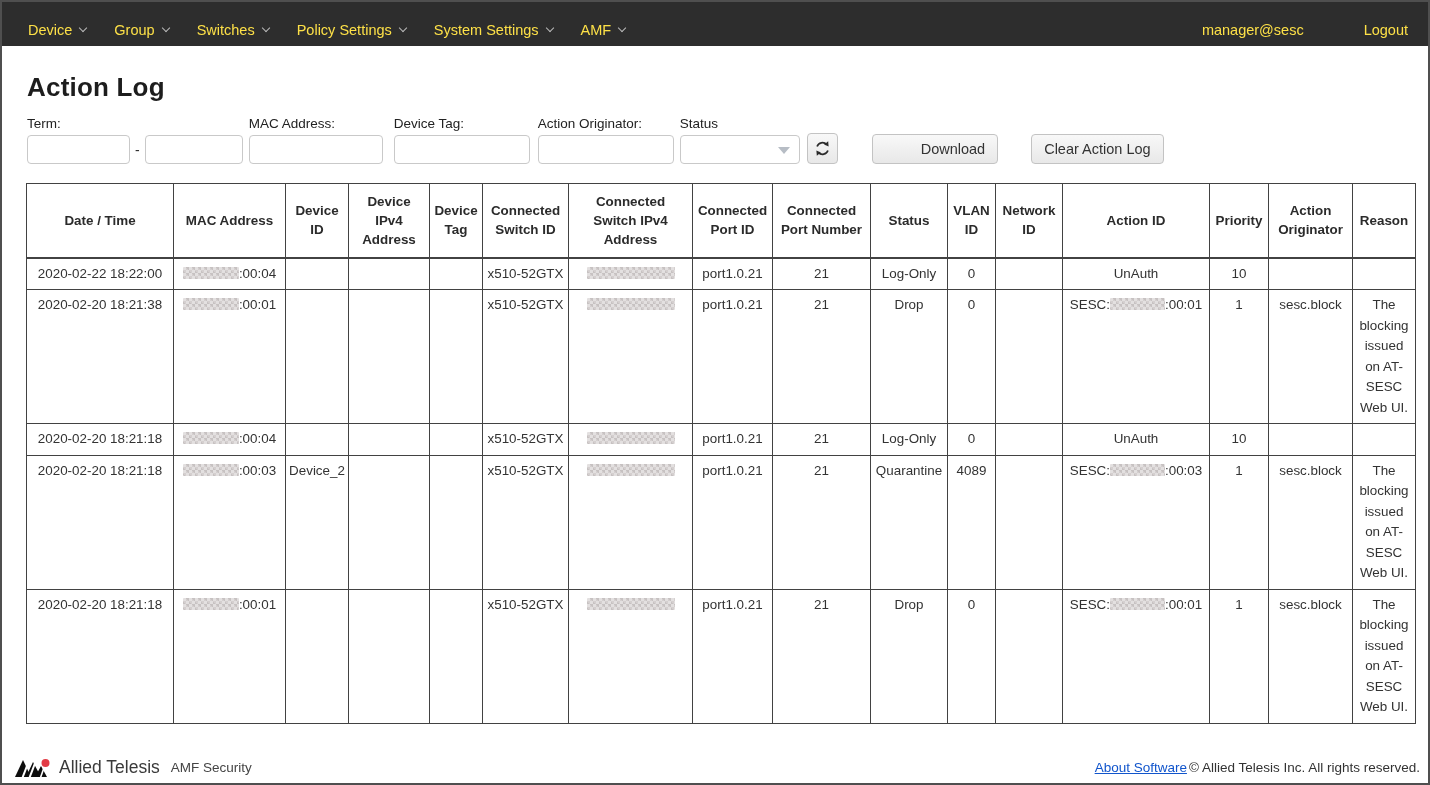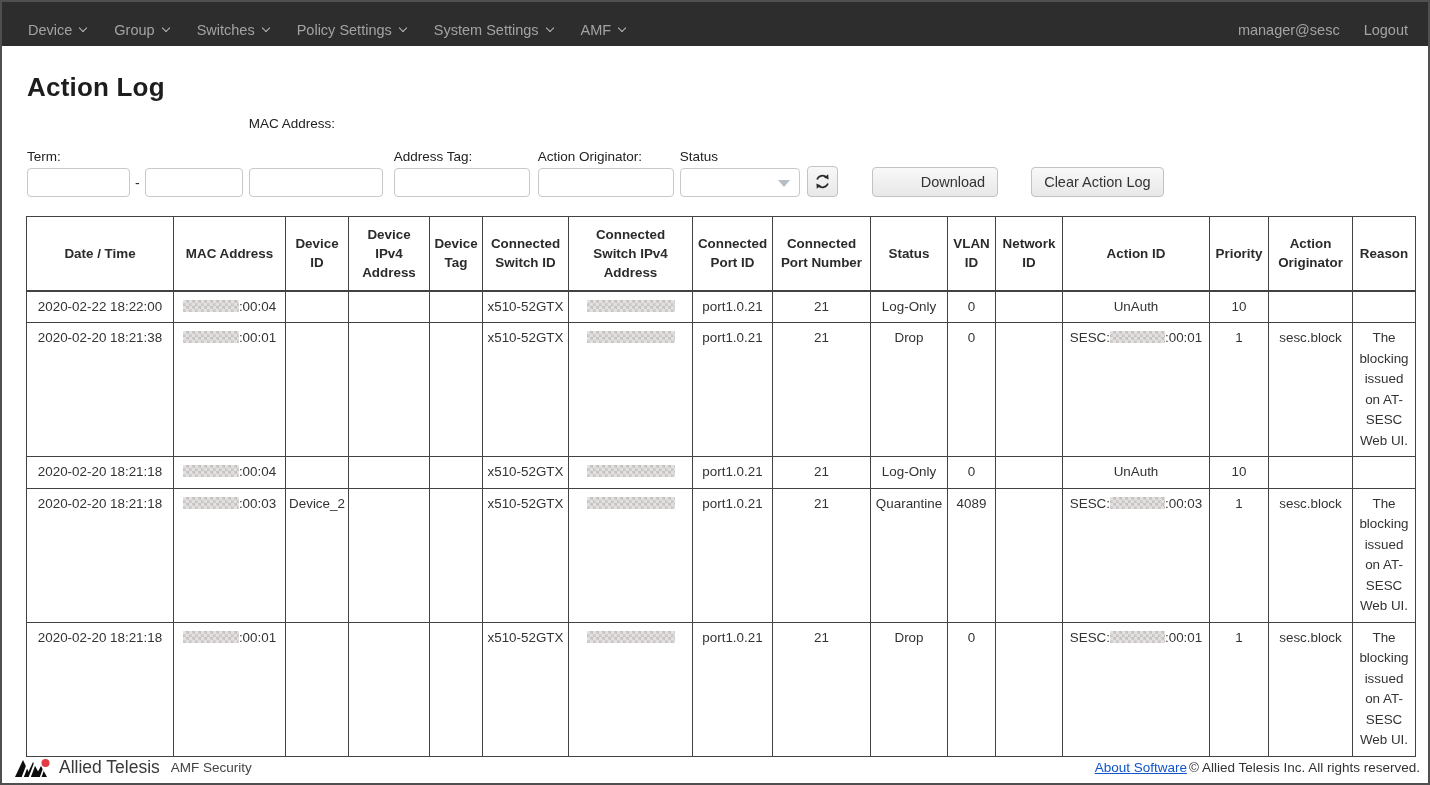--- a/index.html
+++ b/index.html
@@ -1,39 +1,39 @@
 <!DOCTYPE html>
 <html><head>
 <meta charset="utf-8">
 <style>
   * { margin:0; padding:0; box-sizing:border-box; }
   html,body { width:1430px; height:785px; background:#fff; }
   body { font-family:"Liberation Sans", sans-serif; }
   .page { position:relative; width:1430px; height:785px; border:2px solid #4f4f4f; background:#fff; overflow:hidden; }
 
   
-  .topnav { height:44px; background:#2d2d2d; display:flex; align-items:center; color:#a3a3a3; font-size:14.5px; padding:11px 16px 0 26px; }
+  .topnav { height:44px; background:#2d2d2d; display:flex; align-items:center; color:#fde047; font-size:14.5px; padding:11px 16px 0 26px; }
   .nav-left { display:flex; align-items:center; gap:28px; }
   .nav-item { display:flex; align-items:center; cursor:pointer; white-space:nowrap; }
   .chev { display:inline-block; width:6px; height:6px; border-right:1.6px solid #b9b9b9; border-bottom:1.6px solid #b9b9b9; transform:rotate(45deg); margin-left:8px; margin-top:-4px; }
-  .nav-right { margin-left:auto; display:flex; align-items:flex-start; gap:24px; padding-right:4px; }
+  .nav-right { margin-left:auto; display:flex; align-items:flex-start; gap:60px; padding-right:4px; }
 
   
   .page-title { font-size:26px; font-weight:600; color:#1d1d1d; margin:26px 0 0 25px; letter-spacing:0.2px; }
 
   
   .filters { display:flex; align-items:flex-end; margin:13px 3px 0 25px; }
   .fgroup { display:flex; flex-direction:column; }
   .flabel { font-size:13.5px; color:#222; margin-bottom:4px; }
   .finput { height:29px; border:1px solid #c9c9c9; border-radius:4px; padding:0 8px; font-size:13.5px; font-family:inherit; color:#333; outline:none; }
   .term-wrap { display:flex; align-items:center; }
   .term-dash { margin:0 5px; color:#333; font-size:14px; }
   .w-term1 { width:103px; } .w-term2 { width:98px; }
   .w-std { width:134px; } .w-std2 { width:136px; }
-  .mr6 { margin-right:6px; } .mr8 { margin-right:8px; } .mr11 { margin-right:11px;gap:33px; }
+  .mr6 { margin-right:6px; } .mr8 { margin-right:8px; } .mr11 { margin-right:11px; }
   .selectbox { width:120px; height:29px; border:1px solid #c9c9c9; border-radius:4px; background:#fff; position:relative; cursor:pointer; font-size:13.5px; color:#333; line-height:27px; padding:0 26px 0 8px; }
   .selectbox .tri { position:absolute; right:9px; top:11px; width:0; height:0; border-left:6px solid transparent; border-right:6px solid transparent; border-top:7px solid #b7bdc5; }
   .btn { height:30px; background:linear-gradient(#f8f8f8,#e8e8e8); border:1px solid #c3c3c3; border-radius:4px; font-size:14.5px; color:#333; padding:0 12px; font-family:inherit; cursor:pointer; white-space:nowrap; }
   .icon-btn { width:31px; height:31px; display:flex; align-items:center; justify-content:center; padding:0; margin-left:7px; }
   .btn-download { margin-left:34px;padding-left:48px; }
   .btn-clear { margin-left:33px; }
 
   
   .log-table { border-collapse:collapse; table-layout:fixed; width:1382px; margin:19px 24px 0 24px; font-size:13.4px; color:#333; }
   .log-table th, .log-table td { border:1px solid #424242; }
@@ -103,21 +103,21 @@
         <input class="finput w-term1" value="" style="">
         <span class="term-dash">-</span>
         <input class="finput w-term2" value="" style="">
       </div>
     </div>
     <div class="fgroup mr11">
       <div class="flabel">MAC Address:</div>
       <input class="finput w-std" value="" style="">
     </div>
     <div class="fgroup mr8">
-      <div class="flabel">Address Tag:</div>
+      <div class="flabel">Device Tag:</div>
       <input class="finput w-std2" value="" style="">
     </div>
     <div class="fgroup mr6">
       <div class="flabel">Action Originator:</div>
       <input class="finput w-std2" value="" style="">
     </div>
     <div class="fgroup">
       <div class="flabel">Status</div>
       <div class="selectbox">
         <span></span>

